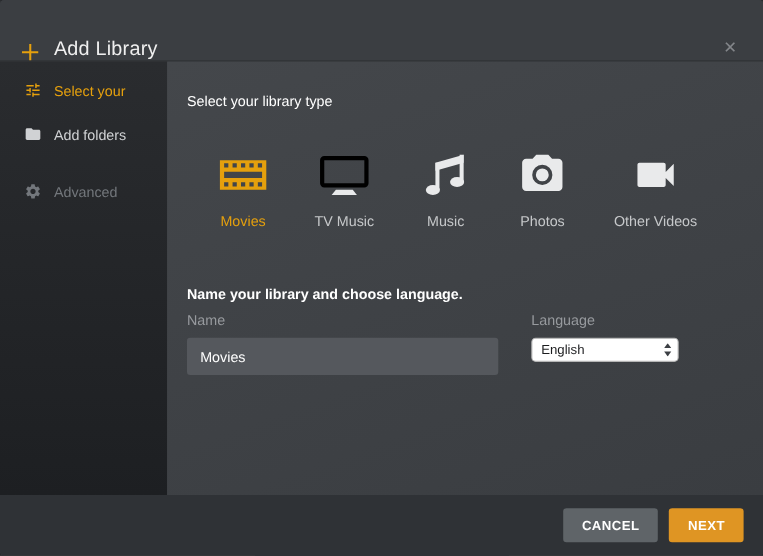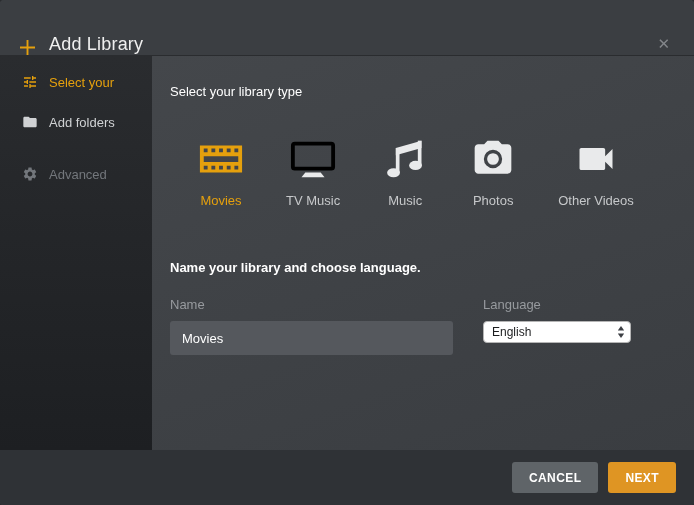--- a/index.html
+++ b/index.html
@@ -60,33 +60,33 @@
   .section-title{margin:0;font-size:13px;color:#ffffff;font-weight:400;}
   .section-title.bold{font-weight:700;margin-top:52px;}
 
   .types{display:flex;gap:42px;margin-top:38px;padding-left:28px;}
   .type{display:flex;flex-direction:column;align-items:center;cursor:pointer;}
   .type .type-icon svg{width:46px;height:44px;fill:#e9eaeb;display:block;}
   .type .type-label{margin-top:12px;font-size:13px;color:#c6c8ca;white-space:nowrap;}
   .type.selected .type-icon svg{fill:#e5a00d;}
   .type.selected .type-label{color:#e5a00d;}
 
-  .form-row{display:flex;margin-top:22px;}
+  .form-row{display:flex;margin-top:8px;}
   .field label{display:block;font-size:13px;color:#979a9e;margin-bottom:9px;}
   .field-name{width:283px;margin-right:30px;}
   .text-input{
     width:100%;box-sizing:border-box;height:34px;
     background:#55585d;border:none;border-radius:3px;
     color:#ffffff;font-size:13px;padding:0 12px;
     font-family:inherit;outline:none;
   }
   .field-lang{width:140px;}
   .select{
     display:flex;align-items:center;justify-content:space-between;
-    width:148px;height:22px;box-sizing:border-box;
+    width:134px;height:22px;box-sizing:border-box;
     background:#ffffff;border:1px solid #b5b5b5;border-radius:4px;
     padding:0 5px 0 8px;font-size:12px;color:#1c1d1f;cursor:pointer;
   }
   .select-arrows svg{width:8px;height:12px;fill:#3c3f44;display:block;}
 
   
   .ftr{
     flex:0 0 55px;
     display:flex;align-items:center;justify-content:flex-end;
     gap:10px;padding:0 18px;box-sizing:border-box;

